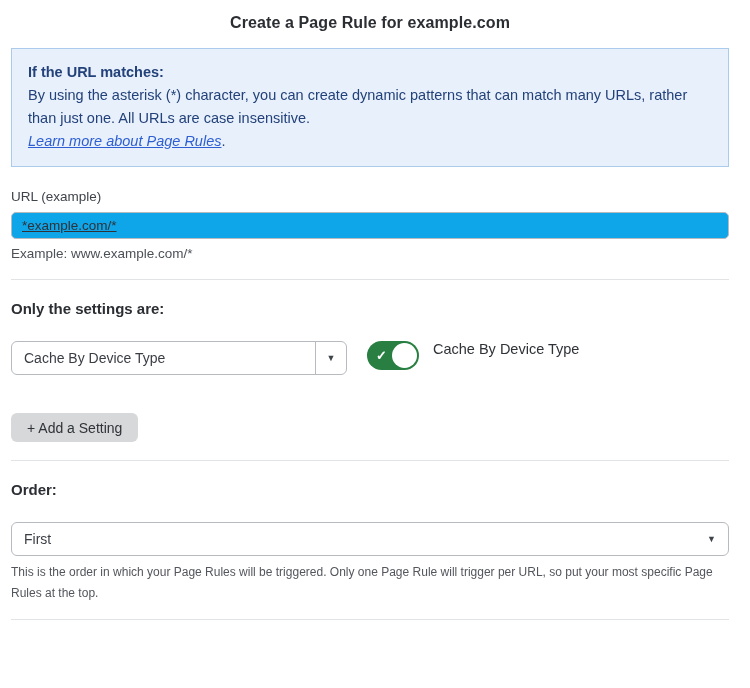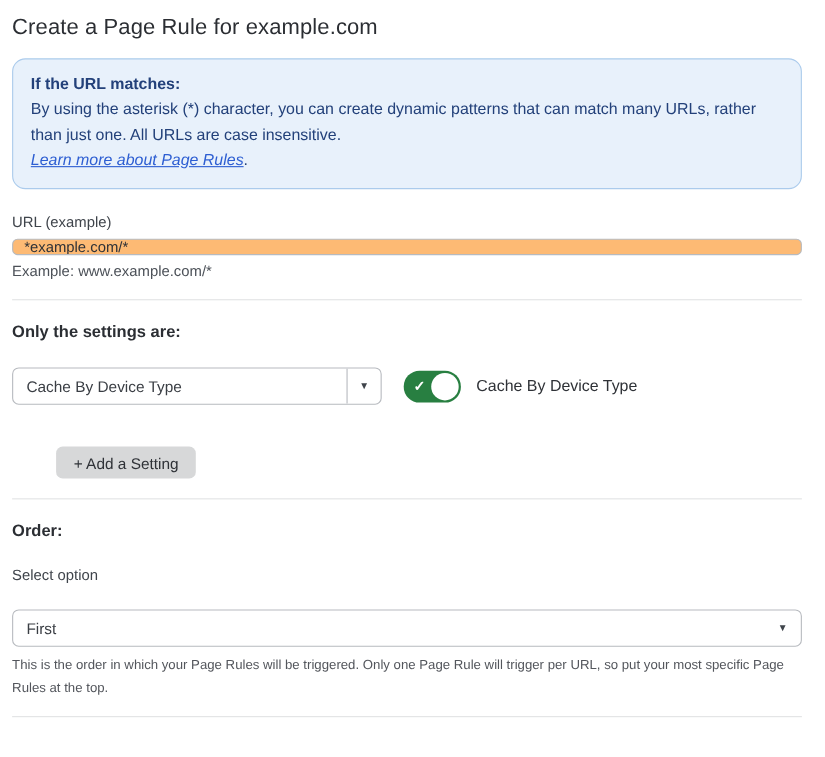--- a/index.html
+++ b/index.html
@@ -6,31 +6,32 @@
   html, body { width: 750px; background: #ffffff; }
   body {
     font-family: "Liberation Sans", sans-serif;
     color: #2f3237;
     height: 688px;
     overflow: hidden;
   }
   .page { padding: 8px 21px 0 11px; }
 
   .page-title {
-    font-size: 20px;
-    font-weight: normal;
+    font-size: 16px;
+    font-weight: bold;
     color: #2b2e33;
     margin: 6px 0 16px 0;
     letter-spacing: 0.1px;
+    text-align: center;
   }
 
   .info-box {
     background: #e8f1fb;
     border: 1px solid #abcbec;
-    border-radius: 12px;
+    border-radius: 0;
     padding: 12px 16px 13px 16px;
     color: #23417a;
     font-size: 14.5px;
     line-height: 23px;
     margin-bottom: 22px;
   }
   .info-box .info-heading { font-weight: bold; }
   .info-box a {
     color: #2d5ed2;
     text-decoration: underline;
@@ -40,29 +41,30 @@
 
   .field-label {
     font-size: 13.5px;
     color: #3f444b;
     margin-bottom: 8px;
   }
 
   .text-input {
     display: block;
     width: 100%;
-    height: 15px;
+    height: 27px;
     border: 1px solid #b7babf;
     border-radius: 5px;
     padding: 0 10px;
     font-family: "Liberation Sans", sans-serif;
     font-size: 13.5px;
     color: #2f3237;
     outline: none;
-    background: #fdba74;
+    background: #0ea5e9;
+    text-decoration: underline;
   }
   .field-helper {
     font-size: 13.5px;
     color: #4c5158;
     margin-top: 7px;
   }
 
   .divider {
     border: none;
     border-top: 1px solid #e2e3e4;
@@ -73,21 +75,20 @@
   .section-heading {
     font-size: 15px;
     font-weight: bold;
     color: #2b2e33;
     margin-top: 20px;
     margin-bottom: 24px;
   }
 
   .setting-row {
     display: flex;
-    align-items: center;
     margin-bottom: 38px;
   }
   .select-box {
     display: flex;
     align-items: stretch;
     height: 34px;
     border: 1px solid #b7babf;
     border-radius: 6px;
     background: #fff;
     cursor: pointer;
@@ -154,21 +155,20 @@
     display: inline-flex;
     align-items: center;
     justify-content: center;
     height: 30px;
     border: none;
     border-radius: 6px;
     font-family: "Liberation Sans", sans-serif;
     font-size: 14px;
     cursor: pointer;
     white-space: nowrap;
-    margin-left: 40px;
   }
   .btn-gray {
     background: #d7d8d9;
     color: #2f3237;
   }
   .btn-add {
     height: 29px;
     padding: 0 16px;
     margin-bottom: 18px;
   }
@@ -222,21 +222,20 @@
     </div>
     <div class="toggle-label">Cache By Device Type</div>
   </div>
 
   <button class="btn btn-gray btn-add">+ Add a Setting</button>
 
   <hr class="divider">
 
   <div class="section-heading">Order:</div>
 
-  <div class="field-label">Select option</div>
 
   <div class="select-box order-select">
     <div class="select-value">First</div>
     <div class="select-arrow">
       <span class="arrow-glyph">▼</span>
     </div>
   </div>
 
   <div class="order-helper">This is the order in which your Page Rules will be triggered. Only one Page Rule will trigger per URL, so put your most specific Page Rules at the top.</div>
 

